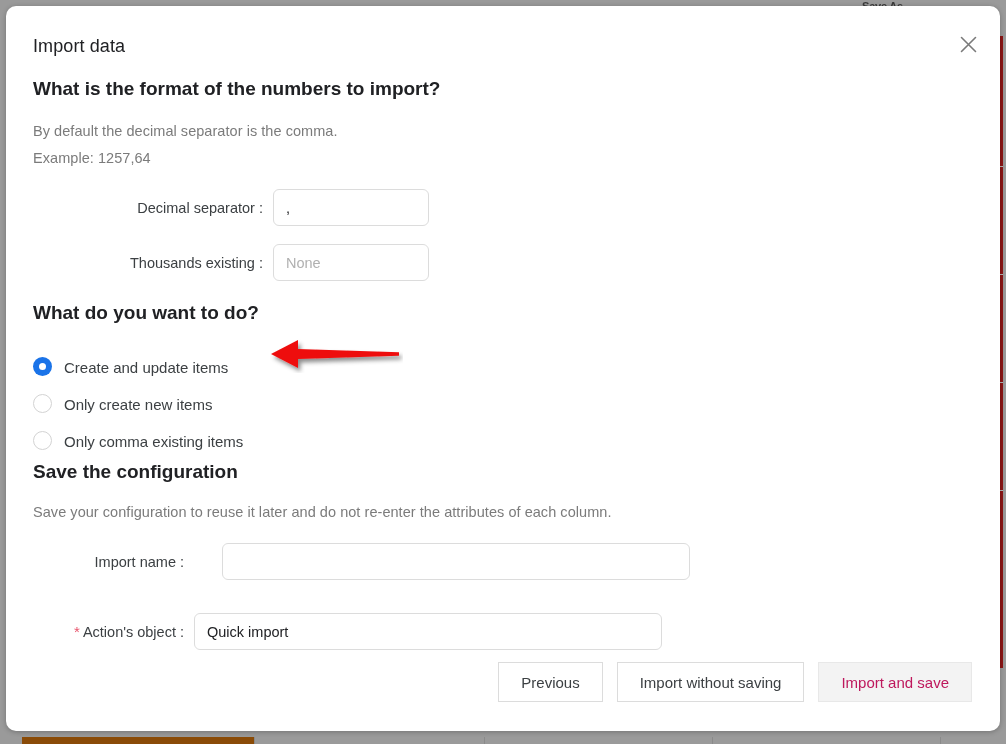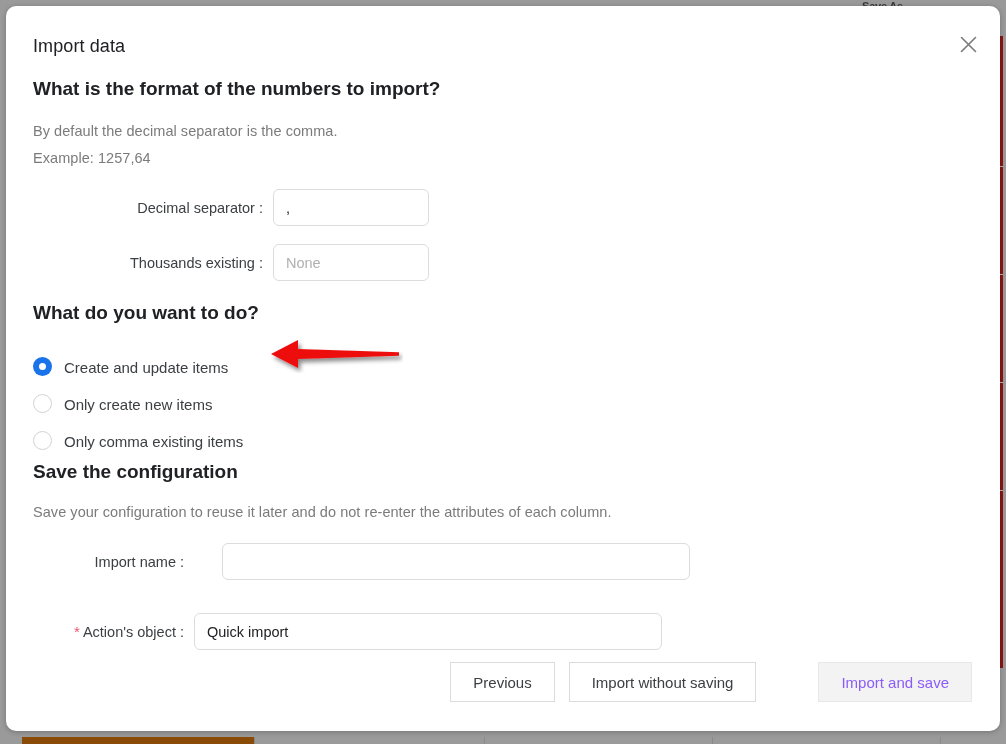--- a/index.html
+++ b/index.html
@@ -250,23 +250,22 @@
     color: #3c4043;
     cursor: pointer;
     display: flex;
     align-items: center;
     justify-content: center;
     white-space: nowrap;
   }
   .btn.disabled {
     background: #f3f3f3;
     border-color: #e8e8e8;
-    color: #8b5cf6;
+    color: #be185d;
     cursor: default;
-    margin-left: 48px;
   }
 </style>
 </head>
 <body>
 
 <div id="root">
 
   <div class="bg-top-label">Save As</div>
 
   <div class="bg-right-strip">

